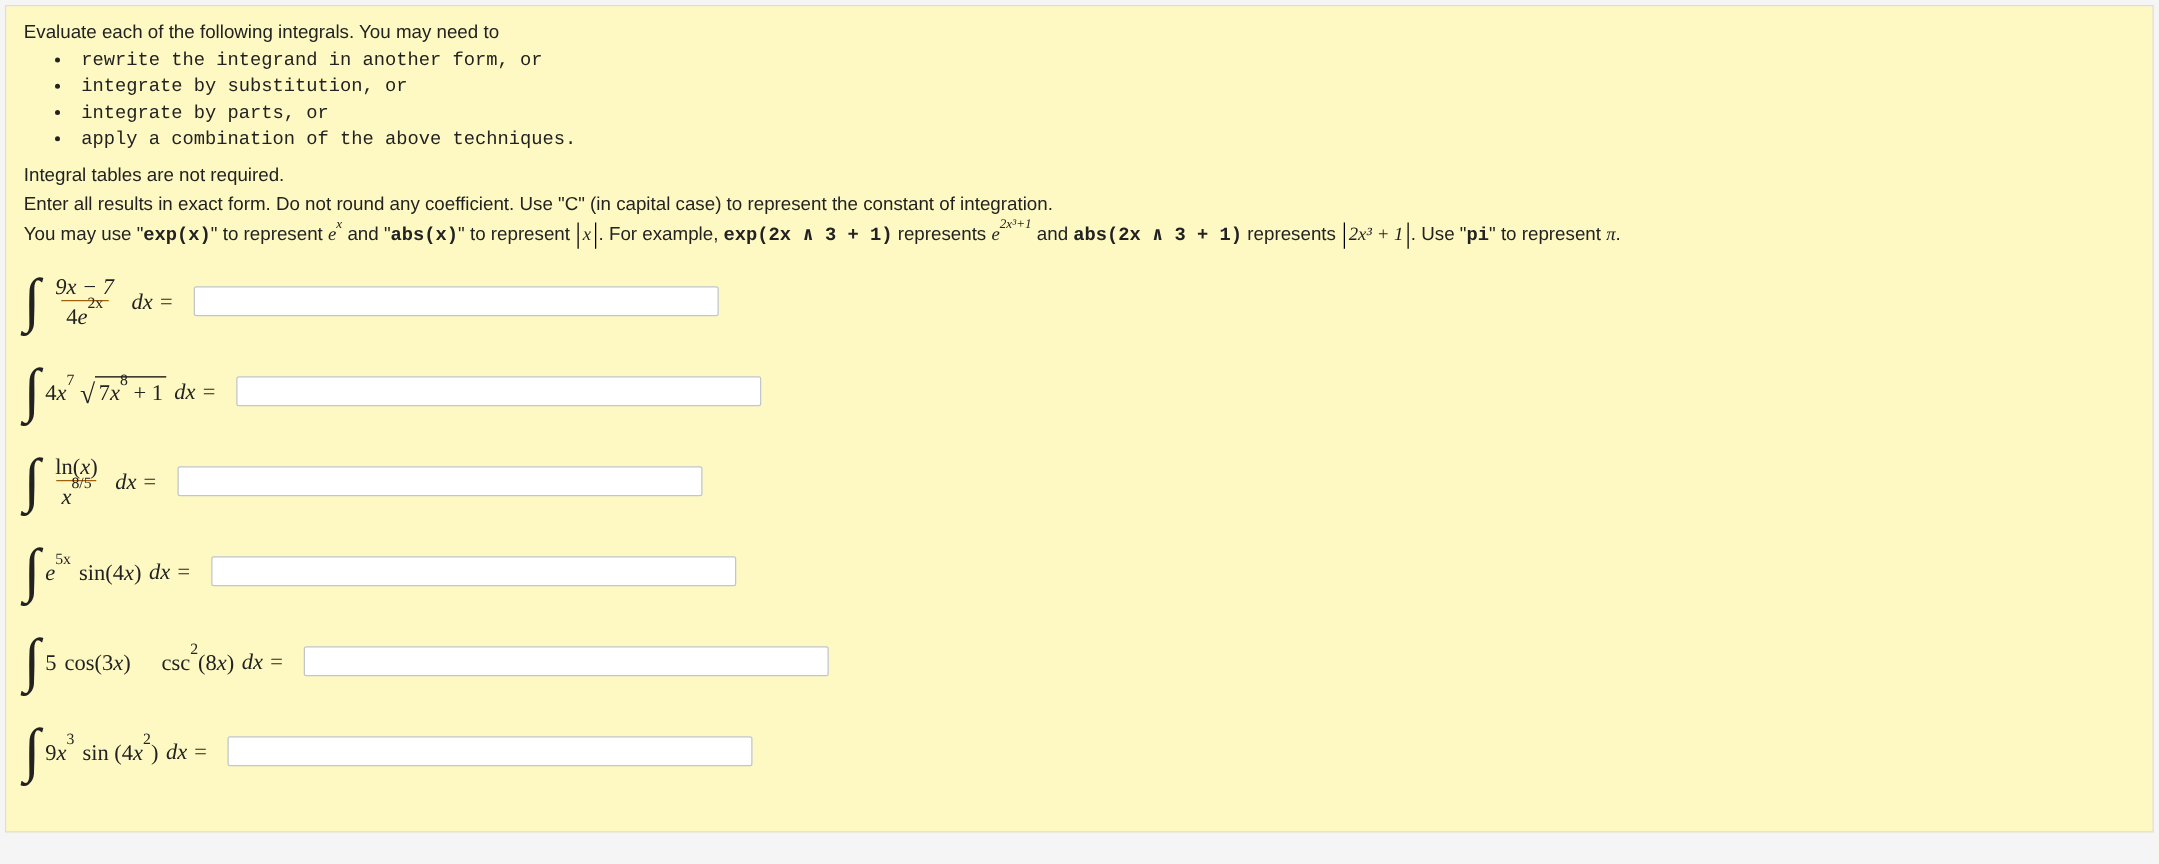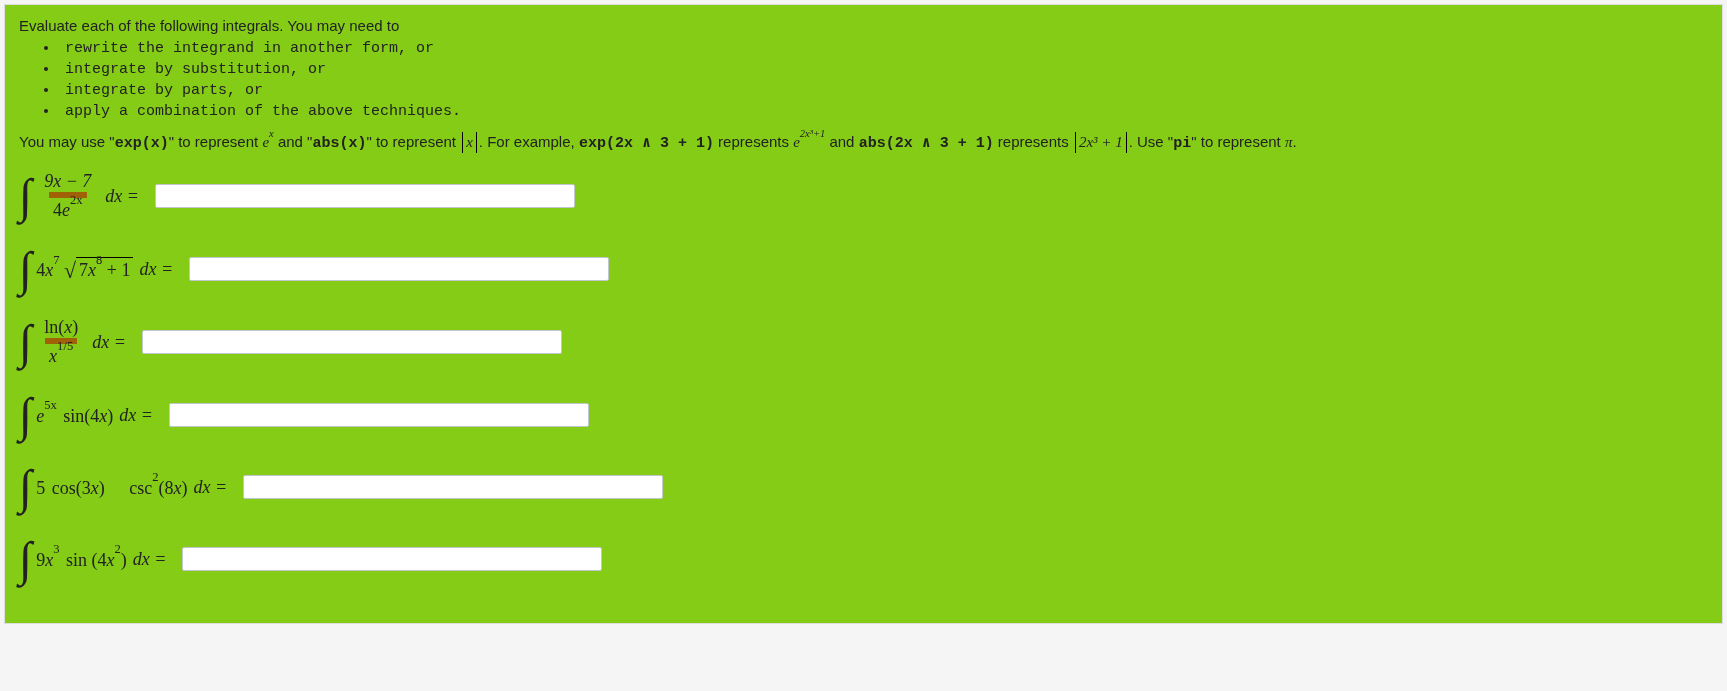--- a/index.html
+++ b/index.html
@@ -4,21 +4,21 @@
 <style>
   html, body {
     margin: 0;
     padding: 0;
     background: #f5f5f5;
     font-family: Arial, Helvetica, sans-serif;
     font-size: 15px;
     color: #222;
   }
   .container {
-    background: #84cc16;
+    background: #fef9c3;
     border: 1px solid #ddd;
     margin: 4px;
     padding: 12px 20px 16px 14px;
   }
   .instructions p {
     margin: 0 0 6px 0;
   }
   .instructions ul {
     margin: 4px 0 12px 0;
     padding-left: 40px;
@@ -59,21 +59,21 @@
   }
   .frac {
     display: inline-flex;
     flex-direction: column;
     align-items: center;
     vertical-align: middle;
     margin: 0 4px;
   }
   .frac .num { padding: 0 4px; }
   .frac .den {
-    border-top: 6px solid #a16207;
+    border-top: 1px solid #a16207;
     padding: 0 4px;
   }
   .sqrtwrap {
     display: inline-flex;
     align-items: center;
   }
   .sqrtwrap .radic {
     font-size: 22px;
     position: relative;
     top: 2px;
@@ -110,20 +110,22 @@
 <div class="container">
 
   <div class="instructions">
     <p>Evaluate each of the following integrals. You may need to</p>
     <ul>
       <li>rewrite the integrand in another form, or</li>
       <li>integrate by substitution, or</li>
       <li>integrate by parts, or</li>
       <li>apply a combination of the above techniques.</li>
     </ul>
+    <p>Integral tables are not required.</p>
+    <p>Enter all results in exact form. Do not round any coefficient. Use "C" (in capital case) to represent the constant of integration.</p>
     <p>
       <span>You may use "</span><span class="mono">exp(x)</span><span>" to represent </span><span class="math"><span>e</span><sup>x</sup></span><span> and "</span><span class="mono">abs(x)</span><span>" to represent </span><span class="mathup pipe"><span class="math">x</span></span><span>. For example, </span><span class="mono">exp(2x ∧ 3 + 1)</span><span> represents </span><span class="math"><span>e</span><sup>2x³+1</sup></span><span> and </span><span class="mono">abs(2x ∧ 3 + 1)</span><span> represents </span><span class="mathup pipe"><span class="math">2x³ + 1</span></span><span>. Use "</span><span class="mono">pi</span><span>" to represent </span><span class="math">π</span><span>.</span>
     </p>
   </div>
 
   <div class="problems">
 
     <div class="prob">
       <span class="intsym">∫</span>
       <span class="frac">
@@ -148,21 +150,21 @@
       </span>
       <span class="math" style="margin-left:6px;">dx =</span>
       <span class="eqsign"></span>
       <input type="text" class="answer-input" style="">
     </div>
 
     <div class="prob">
       <span class="intsym">∫</span>
       <span class="frac">
         <span class="num mathup"><span class="mathup">ln(</span><span class="math">x</span><span class="mathup">)</span></span>
-        <span class="den"><span class="math">x</span><sup class="mathup">1/5</sup></span>
+        <span class="den"><span class="math">x</span><sup class="mathup">8/5</sup></span>
       </span>
       <span class="math" style="margin-left:6px;">dx =</span>
       <span class="eqsign"></span>
       <input type="text" class="answer-input" style="">
     </div>
 
     <div class="prob">
       <span class="intsym">∫</span>
       <span class="math">
         <span>e</span><sup class="mathup">5x</sup>

